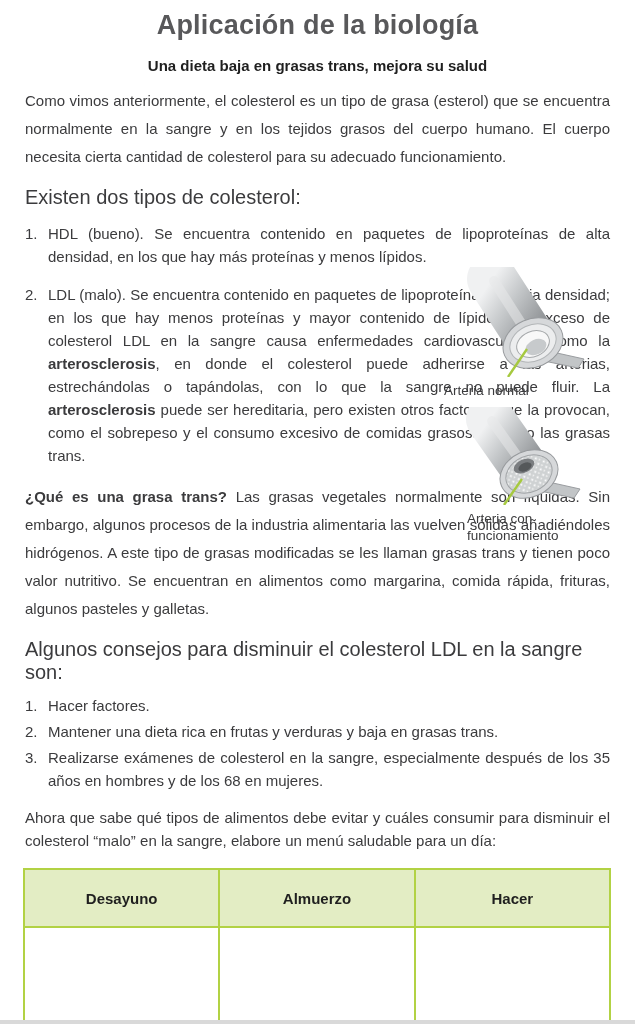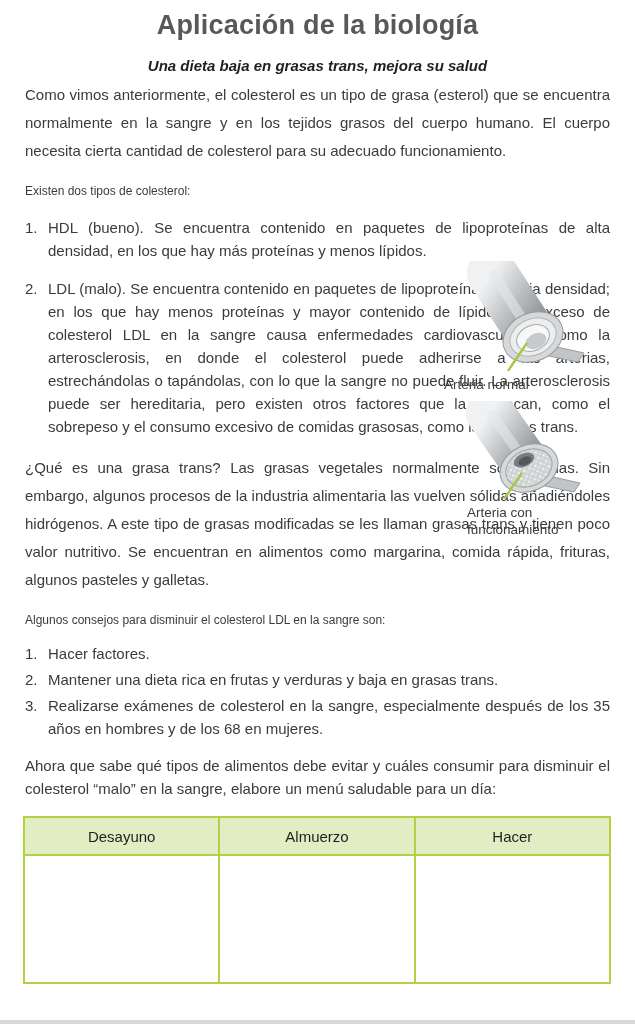--- a/index.html
+++ b/index.html
@@ -10,54 +10,53 @@
     -webkit-font-smoothing:antialiased;
   }
   .content { padding:6px 25px 0 25px; }
 
   .page-title {
     font-size:27px; font-weight:bold; color:#58585a;
     letter-spacing:0.2px; margin:4px 0 0 0;text-align:center;
   }
   .subtitle {
     text-align:center; font-weight:bold; font-size:15px; color:#1f1f1f;
-    margin:16px 0 7px 0;
-    font-style:italic;
+    margin:16px 0 13px 0;
   }
   p.body-text {
     font-size:15px; line-height:28px; text-align:justify;
     margin:0 0 15px 0;
   }
-  .lead-line { font-size:12px; line-height:23px; margin:0 0 13px 0; }
+  .lead-line { font-size:20px; line-height:23px; margin:0 0 13px 0; }
 
   .num-item { display:flex; font-size:15px; line-height:23px; margin:0 0 15px 0; }
   .num-item .num { width:23px; flex:0 0 23px; }
   .num-item .itxt { flex:1; text-align:justify; }
 
   .ldl-wrap { position:relative; margin-bottom:14px; }
   .ldl-wrap .li-text { width:372px; }
   .figure-col {
     position:absolute; top:-16px; right:8px; width:158px;
   }
   .figure-caption {
     font-size:13.5px; line-height:17px; color:#3b3b3d; margin:1px auto 8px auto;
   }
   .figure-caption.wrap { width:112px; }
-  .bold { font-weight:normal; }
+  .bold { font-weight:bold; }
 
   .menu-prompt { font-size:15px; line-height:23px; text-align:justify; margin:4px 0 16px 0; }
 
   table.menu-table {
     border-collapse:collapse; width:588px; margin-left:-2px;
     table-layout:fixed;
   }
   table.menu-table th {
     background:#e3edc4; border:2px solid #b2d244;
-    font-size:15px; font-weight:normal; color:#1f1f1f;
-    height:28px; padding:4px;
+    font-size:15px; font-weight:bold; color:#1f1f1f;
+    height:28px; padding:14px;
   }
   table.menu-table td {
     background:#ffffff; border:2px solid #b2d244; height:122px; padding:2px;
     font-size:14px; vertical-align:top;
   }
   .page-bottom-strip {
     position:absolute; left:0; bottom:0; width:635px; height:4px;
     background:#d9d9d9;
   }
 </style>

